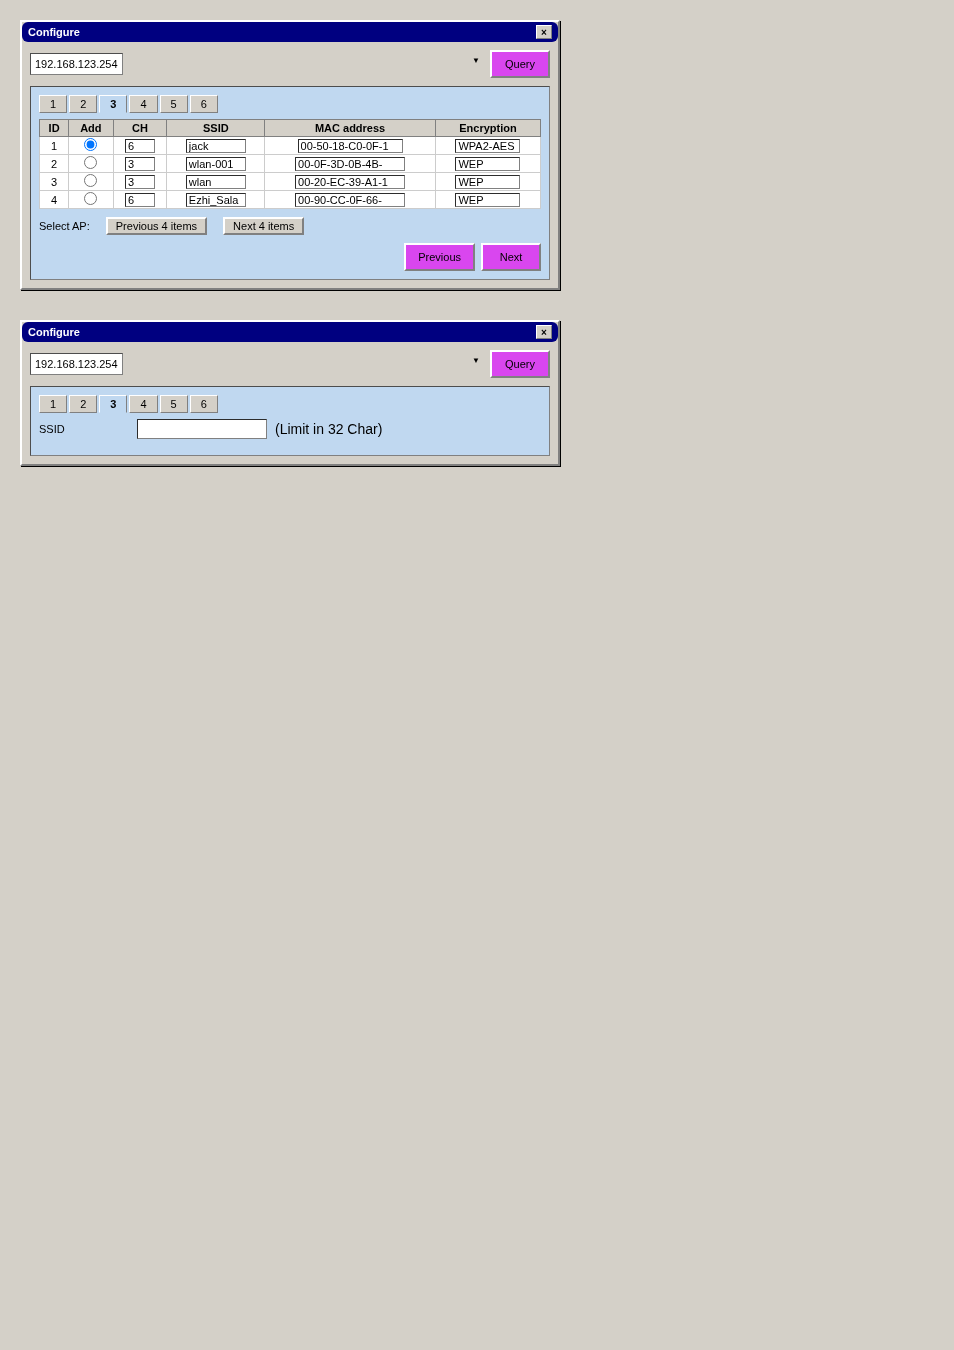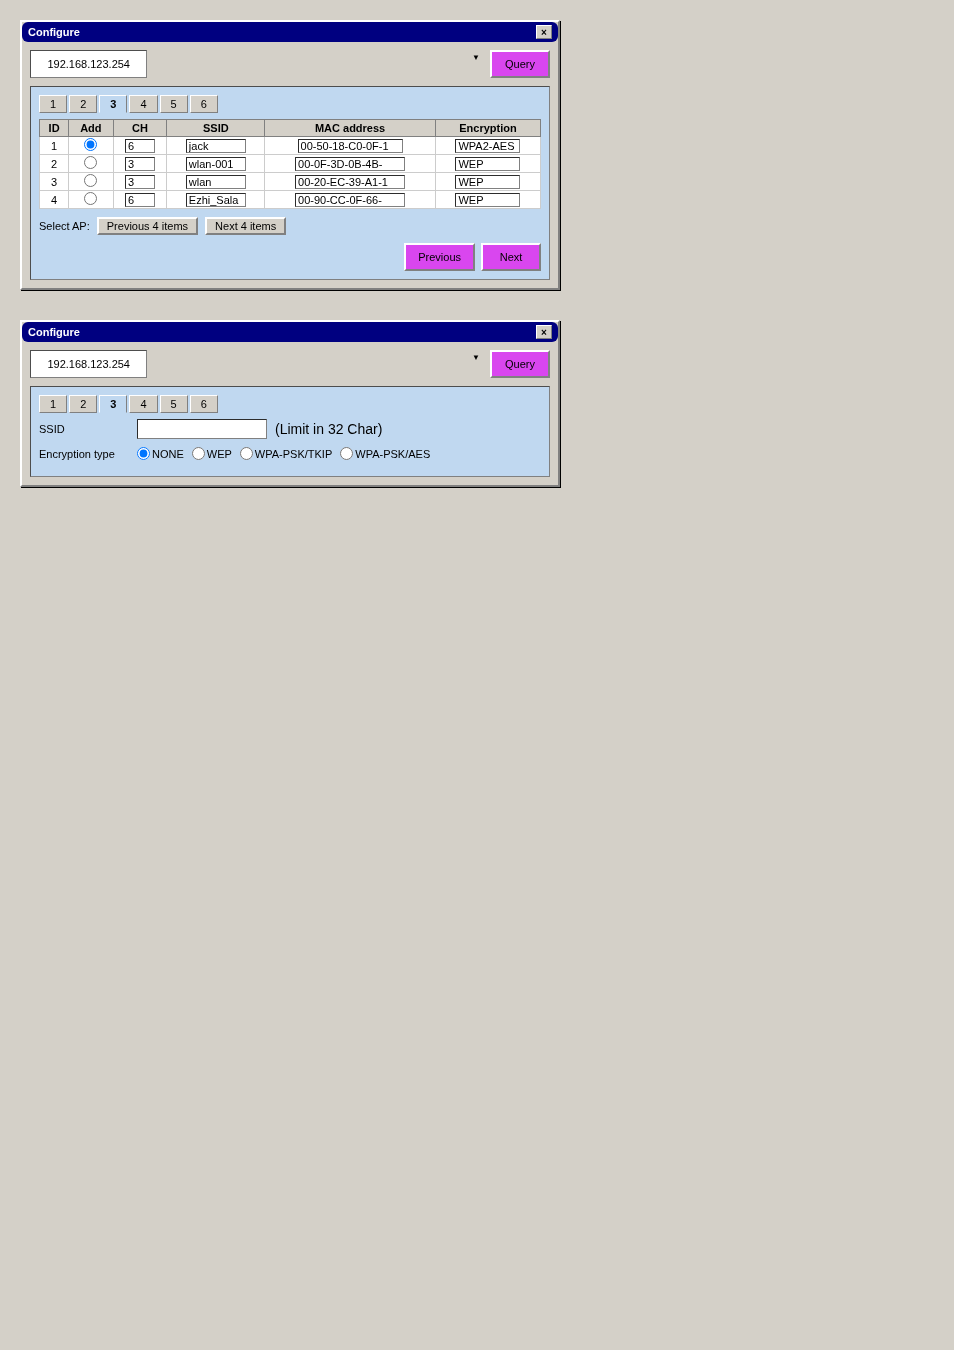--- a/index.html
+++ b/index.html
@@ -53,31 +53,30 @@
 
     .ip-row {
       display: flex;
       align-items: center;
       margin-bottom: 8px;
       gap: 8px;
     }
 
     .ip-select {
       flex: 1;
-      height: 28px;
+      height: 22px;
       border: 1px solid #808080;
       border-top-color: #4d4d4d;
       border-left-color: #4d4d4d;
       background: white;
       font-size: 11px;
-      padding: 0 16px;
+      padding: 0 4px;
       appearance: none;
       -webkit-appearance: none;
       position: relative;
-      text-align: right;
     }
 
     .ip-select-wrapper {
       flex: 1;
       position: relative;
     }
 
     .ip-select-wrapper::after {
       content: "▼";
       position: absolute;
@@ -179,21 +178,21 @@
       padding: 0 2px;
     }
 
     .ap-table td input[type="radio"] {
       margin: 0;
     }
 
     .select-ap-row {
       display: flex;
       align-items: center;
-      gap: 7px;
+      gap: 16px;
       font-size: 11px;
     }
 
     .pagination-btn {
       background: #d4d0c8;
       border: 2px solid;
       border-top-color: #ffffff;
       border-left-color: #ffffff;
       border-bottom-color: #808080;
       border-right-color: #808080;
@@ -365,36 +364,15 @@
         <div class="tab">6</div>
       </div>
 
 
       <div class="form-row">
         <span class="form-label">SSID</span>
         <input type="text" class="form-input" value="" style="">
         <span class="form-hint">(Limit in 32 Char)</span>
       </div>
 
-      <div class="form-row">
-        <span class="form-label">Encryption type</span>
-        <div class="radio-group">
-          <label>
-            <input type="radio" name="enc_type" checked="" style=""> 
-              <span>NONE</span>
-          </label>
-          <label>
-            <input type="radio" name="enc_type" style=""> 
-              <span>WEP</span>
-          </label>
-          <label>
-            <input type="radio" name="enc_type" style=""> 
-              <span>WPA-PSK/TKIP</span>
-          </label>
-          <label>
-            <input type="radio" name="enc_type" style=""> 
-              <span>WPA-PSK/AES</span>
-          </label>
-        </div>
-      </div>
     </div>
   </div>
 </div>
 
 </body></html>

